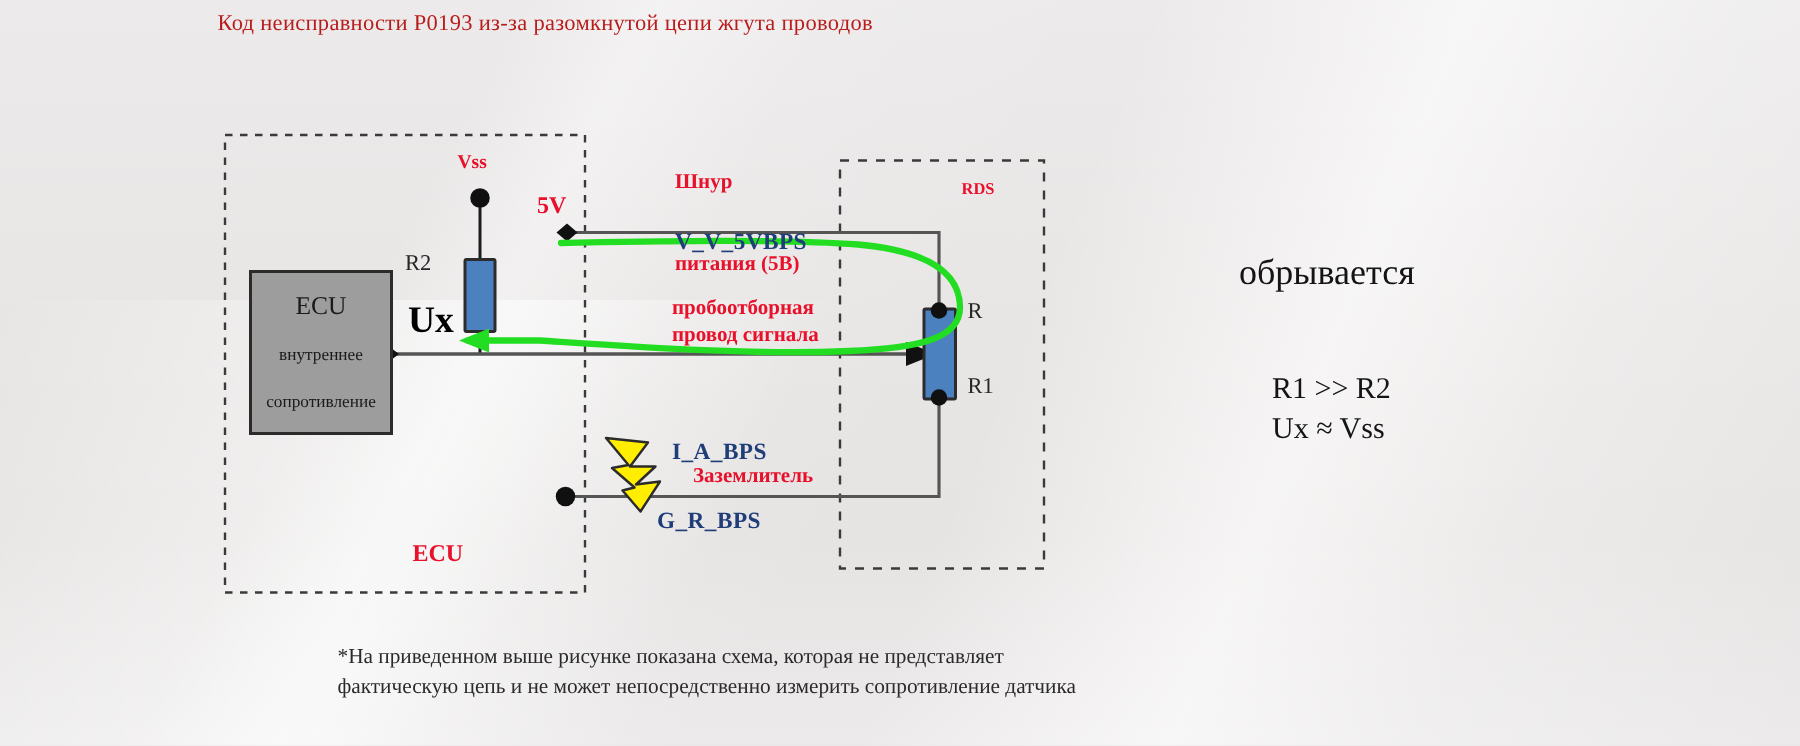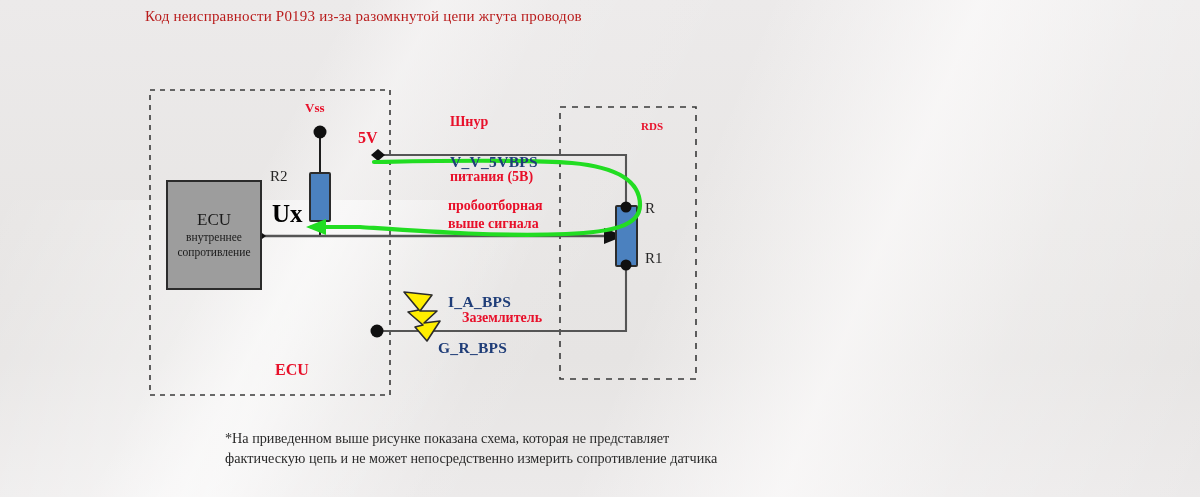--- a/index.html
+++ b/index.html
@@ -34,21 +34,21 @@
   .blue-lbl{position:absolute;color:#1f3d78;font-weight:bold;font-size:15.5px;letter-spacing:.3px;}
   .dark-lbl{position:absolute;color:#262626;font-size:15px;}
 
   #ecu-box{
     position:absolute;left:166px;top:180px;width:96px;height:110px;
     background:#9d9d9d;border:2px solid #2b2b2b;
     display:flex;flex-direction:column;align-items:center;justify-content:center;
     box-sizing:border-box;
   }
   #ecu-box .t1{font-size:17px;color:#1a1a1a;line-height:1.05;}
-  #ecu-box .t2{font-size:11.5px;color:#1a1a1a;line-height:1.12;text-align:center;margin-top:2px;}
+  #ecu-box .t2{font-size:11.5px;color:#1a1a1a;line-height:1.12;text-align:center;margin-top:18px;}
 
   #ux-lbl{position:absolute;left:272px;top:200px;font-size:25px;color:#000000;font-weight:bold;}
 
   #right-head{
     position:absolute;left:826px;top:168px;width:360px;
     font-size:24px;color:#141414;line-height:1.22;
   }
   #right-sub{
     position:absolute;left:848px;top:246px;width:320px;
     font-size:20px;color:#141414;line-height:1.34;
@@ -124,31 +124,34 @@
 <div class="dark-lbl" style="left:645px;top:200px;">R</div>
 
 <div class="dark-lbl" style="left:645px;top:250px;">R1</div>
 
 <div class="red-lbl" style="left:450px;top:113px;">Шнур</div>
 <div class="red-lbl" style="left:450px;top:131px;margin-top:37px;">питания (5В)</div>
 
 <div class="blue-lbl" style="left:450px;top:153px;">V_V_5VBPS</div>
 
 <div class="red-lbl" style="left:448px;top:197px;text-align:center;">пробоотборная</div>
-<div class="red-lbl" style="left:448px;top:215px;">выше сигнала</div>
+<div class="red-lbl" style="left:448px;top:215px;">провод сигнала</div>
 
 <div class="blue-lbl" style="left:448px;top:245px;margin-top:48px;">I_A_BPS</div>
 
 <div class="red-lbl" style="left:462px;top:309px;">Заземлитель</div>
 
 <div class="blue-lbl" style="left:438px;top:339px;">G_R_BPS</div>
 
 <div class="red-lbl" style="left:275px;top:360px;font-size:16px;">ECU</div>
 
 <div class="red-lbl" style="left:641px;top:120px;font-size:11px;">RDS</div>
 
 <div id="right-head">
+  <div>обрывается</div>
 </div>
 
 <div id="right-sub">
+  <div>R1 &gt;&gt; R2</div>
+  <div>Ux ≈ Vss</div>
 </div>
 
 <div id="footnote">*На приведенном выше рисунке показана схема, которая не представляет фактическую цепь и не может непосредственно измерить сопротивление датчика</div>
 
 </body></html>

